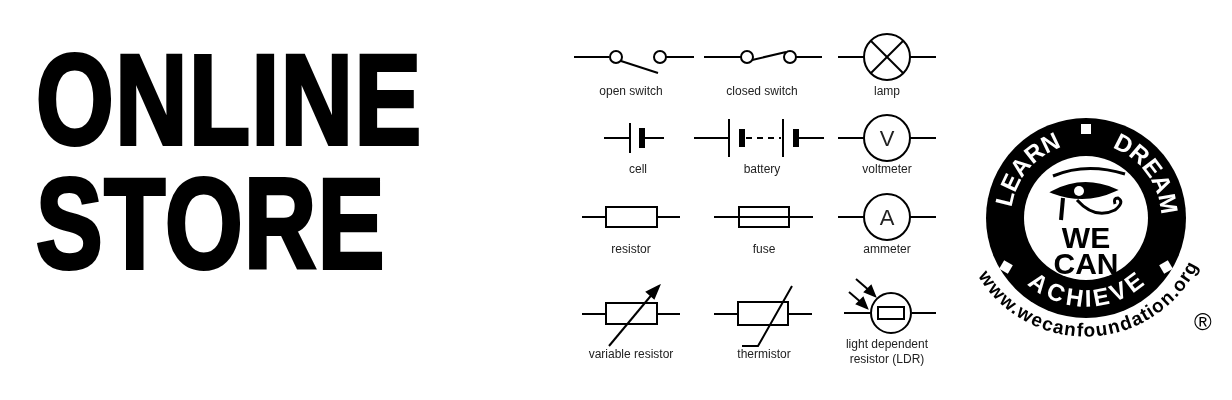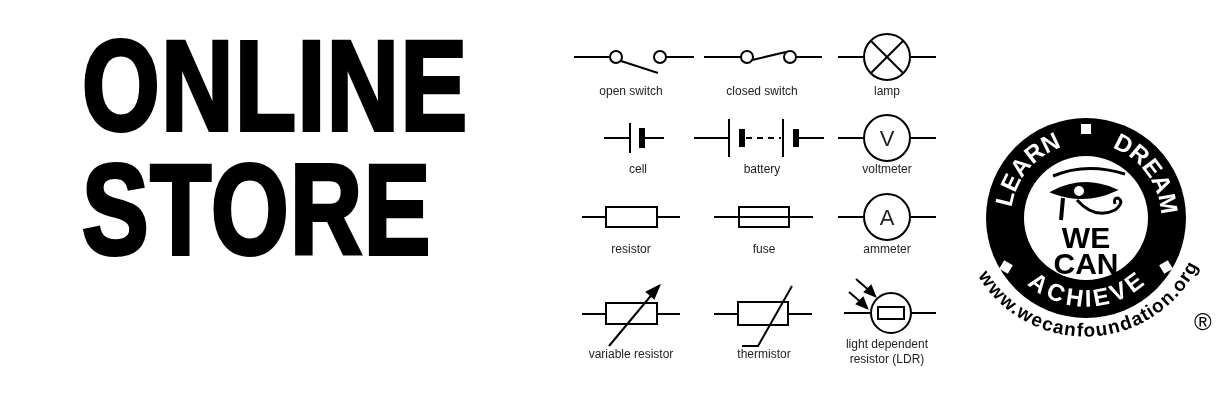--- a/index.html
+++ b/index.html
@@ -1,17 +1,17 @@
 <!DOCTYPE html>
 <html><head>
 <meta charset="utf-8">
 <style>
   html, body { margin: 0; padding: 0; background: #ffffff; }
   body { width: 1232px; height: 400px; position: relative; overflow: hidden; font-family: "Liberation Sans", sans-serif; }
-  .title-block { position: absolute; left: 36px; top: 24px; margin-left: 46px; }
+  .title-block { position: absolute; left: 36px; top: 38px; }
   .title-line { font-family: "Liberation Sans", sans-serif; font-weight: 700; font-size: 128px; line-height: 124px; color: #000; letter-spacing: 2px; transform: scaleX(0.78); transform-origin: left top; white-space: nowrap; -webkit-text-stroke: 4px #000; }
   .symbols { position: absolute; left: 566px; top: 30px; width: 390px; height: 350px; }
   .logo { position: absolute; left: 955px; top: 100px; width: 277px; height: 250px; }
   svg text { font-family: "Liberation Sans", sans-serif; }
 </style>
 </head>
 <body>
 
 <div class="title-block">
   <div class="title-line">ONLINE</div>

